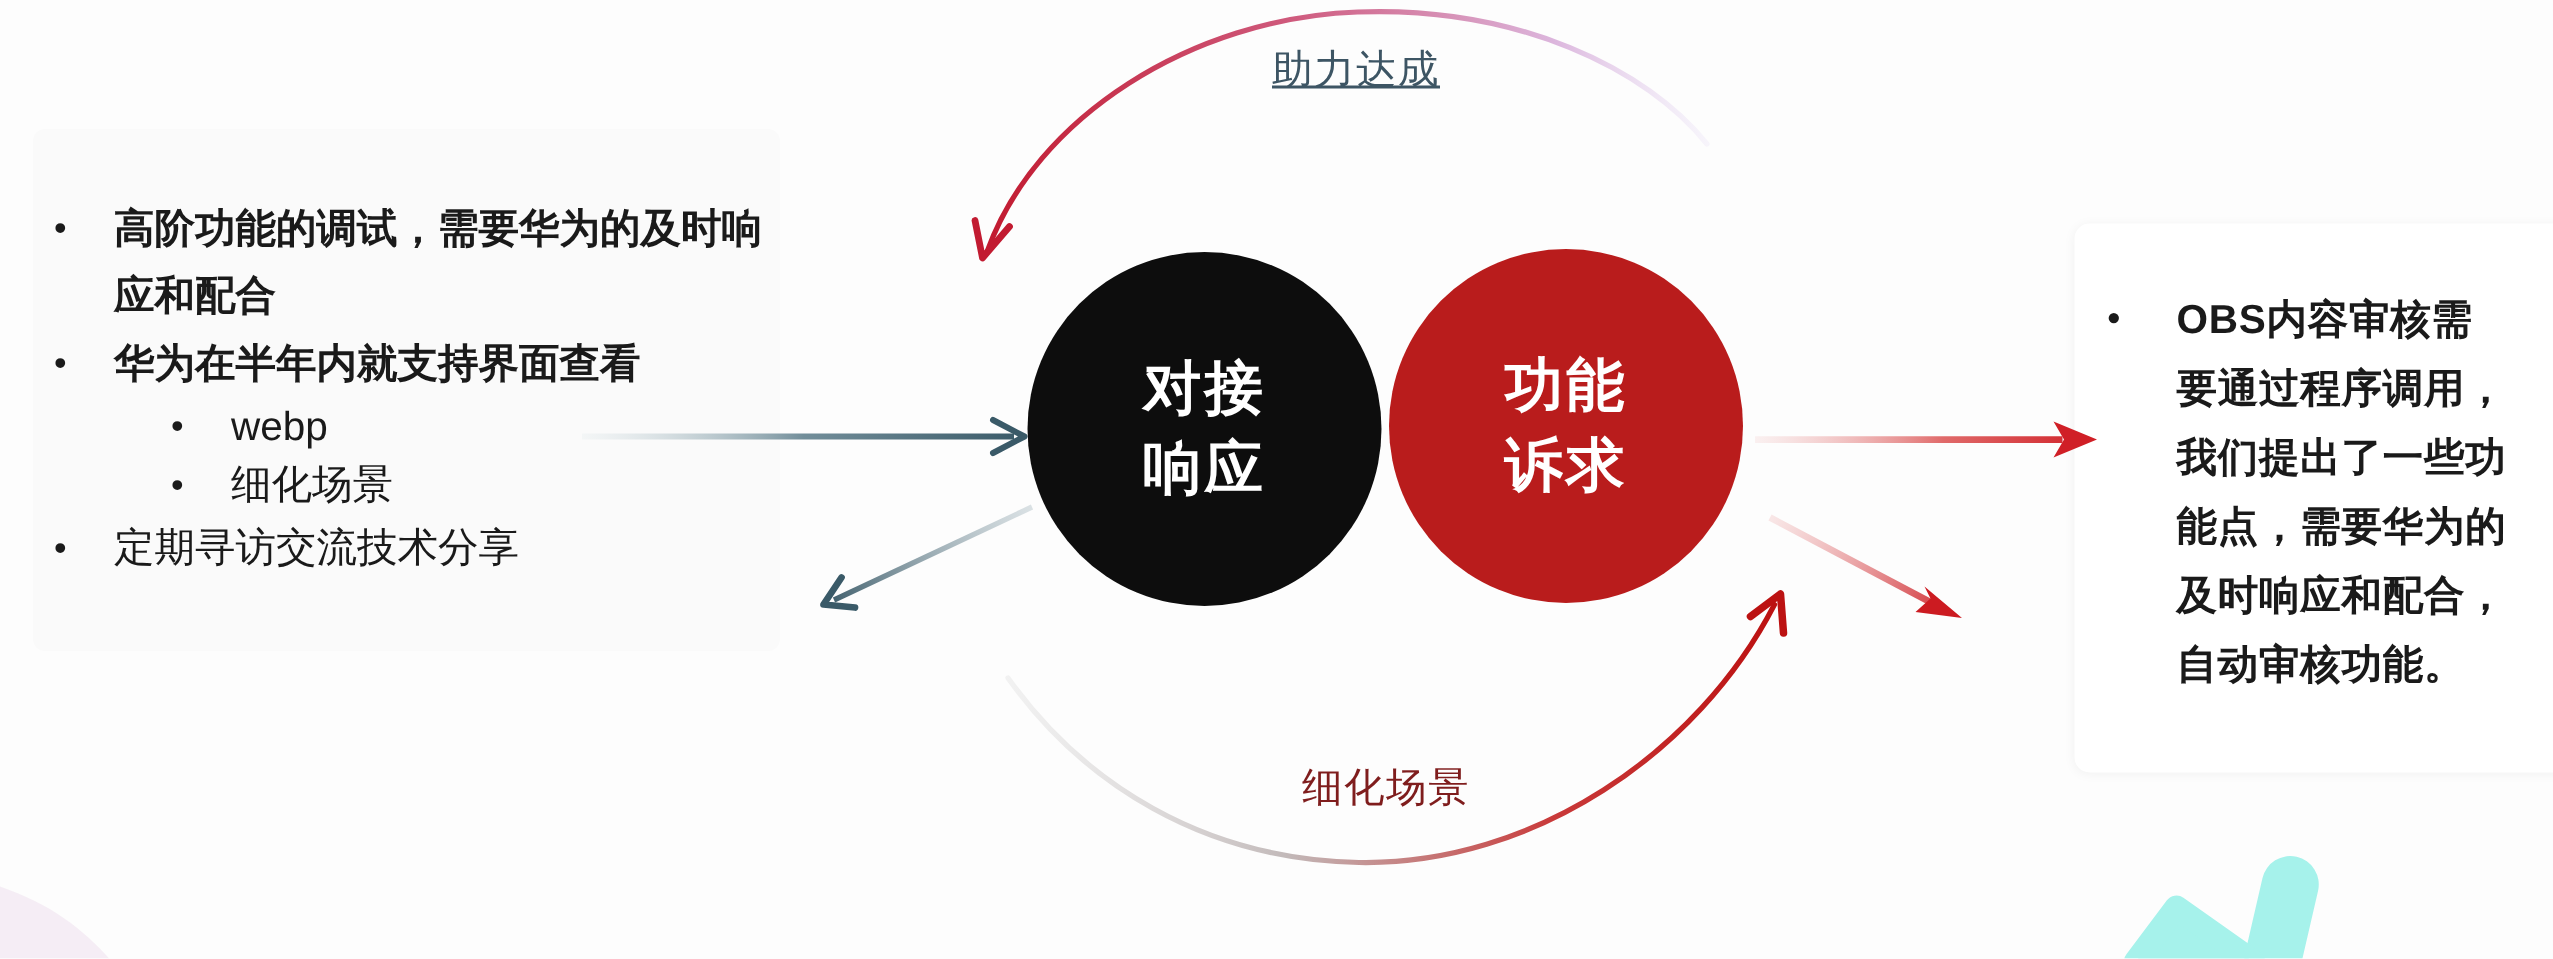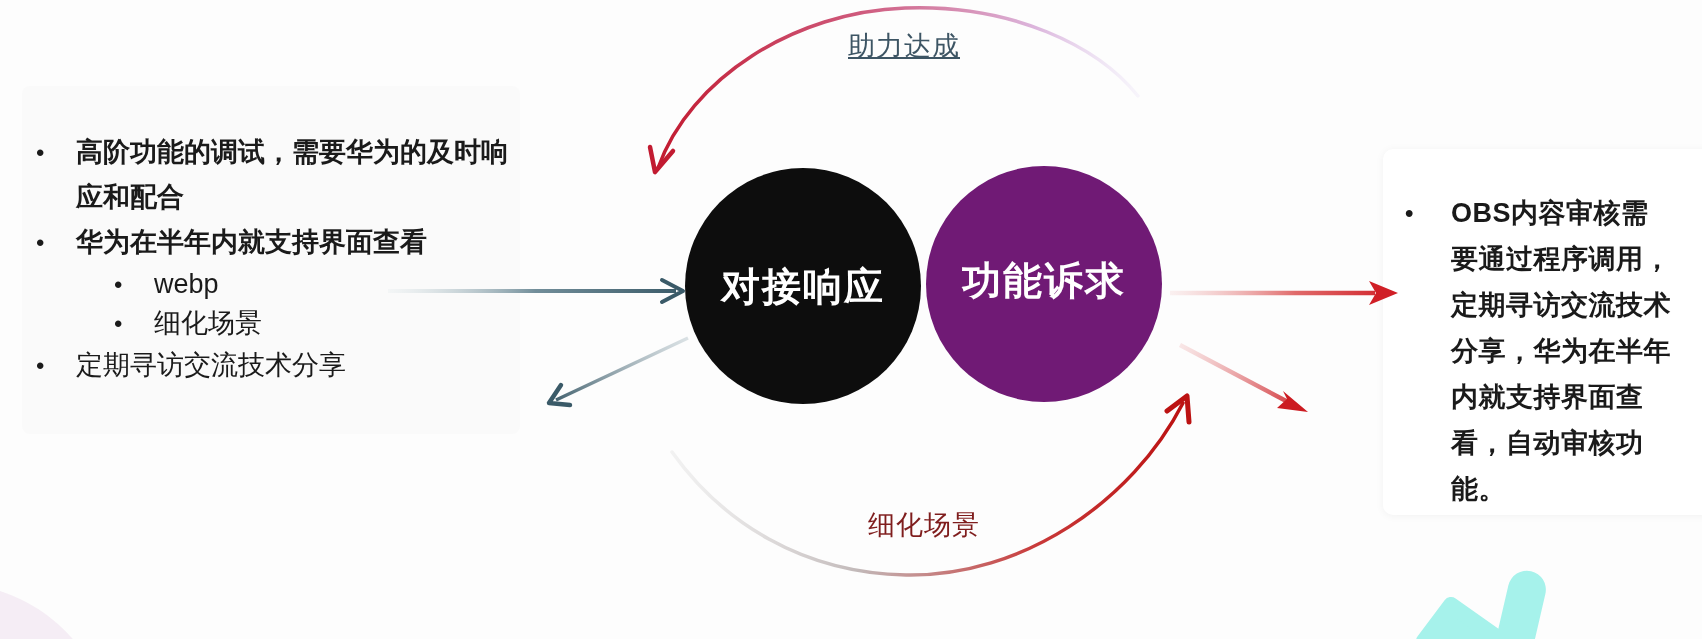--- a/index.html
+++ b/index.html
@@ -38,21 +38,21 @@
   .right-text{
     left:1405px;top:190px;width:268px;font-size:27px;
     display:flex;align-items:flex-start;font-weight:600;
   }
   .right-text .dot{width:46px;flex:0 0 46px;line-height:46px;font-size:24px;}
   .right-text .txt{flex:1;line-height:46px;letter-spacing:0.5px;}
 
   
   .circle{
     width:236px;height:236px;border-radius:50%;
-    display:flex;flex-direction:row;align-items:center;justify-content:center;
+    display:flex;flex-direction:column;align-items:center;justify-content:center;
   }
   .circle .cl{
     color:#fff;font-size:39px;font-weight:700;line-height:53px;letter-spacing:2px;
   }
   .black-circle{left:685px;top:168px;}
   .red-circle{left:926px;top:166px;}
 
   
   .arc-label{font-size:27px;letter-spacing:1px;white-space:nowrap;}
   .top-label{left:848px;top:28px;}
@@ -160,24 +160,24 @@
   <div class="row b-serif">
     <span class="dot">•</span>
     <span class="txt">定期寻访交流技术分享</span>
   </div>
 </div>
 
 <div class="abs circle black-circle" style="background: rgb(13, 13, 13);">
   <span class="cl">对接</span>
   <span class="cl">响应</span>
 </div>
-<div class="abs circle red-circle" style="background: #701a75; font-family: Liberation Mono, monospace;">
+<div class="abs circle red-circle" style="background: #b91c1c;">
   <span class="cl">功能</span>
   <span class="cl">诉求</span>
 </div>
 
 <div class="abs arc-label top-label" style="color: rgb(61, 85, 100); text-decoration: underline;">助力达成</div>
 <div class="abs arc-label bottom-label" style="color: #7f1d1d;">细化场景</div>
 
 <div class="abs right-text">
   <span class="dot">•</span>
-  <span class="txt">OBS内容审核需要通过程序调用，定期寻访交流技术分享，华为在半年内就支持界面查看，自动审核功能。</span>
+  <span class="txt">OBS内容审核需要通过程序调用，我们提出了一些功能点，需要华为的及时响应和配合，自动审核功能。</span>
 </div>
 
 </body></html>

